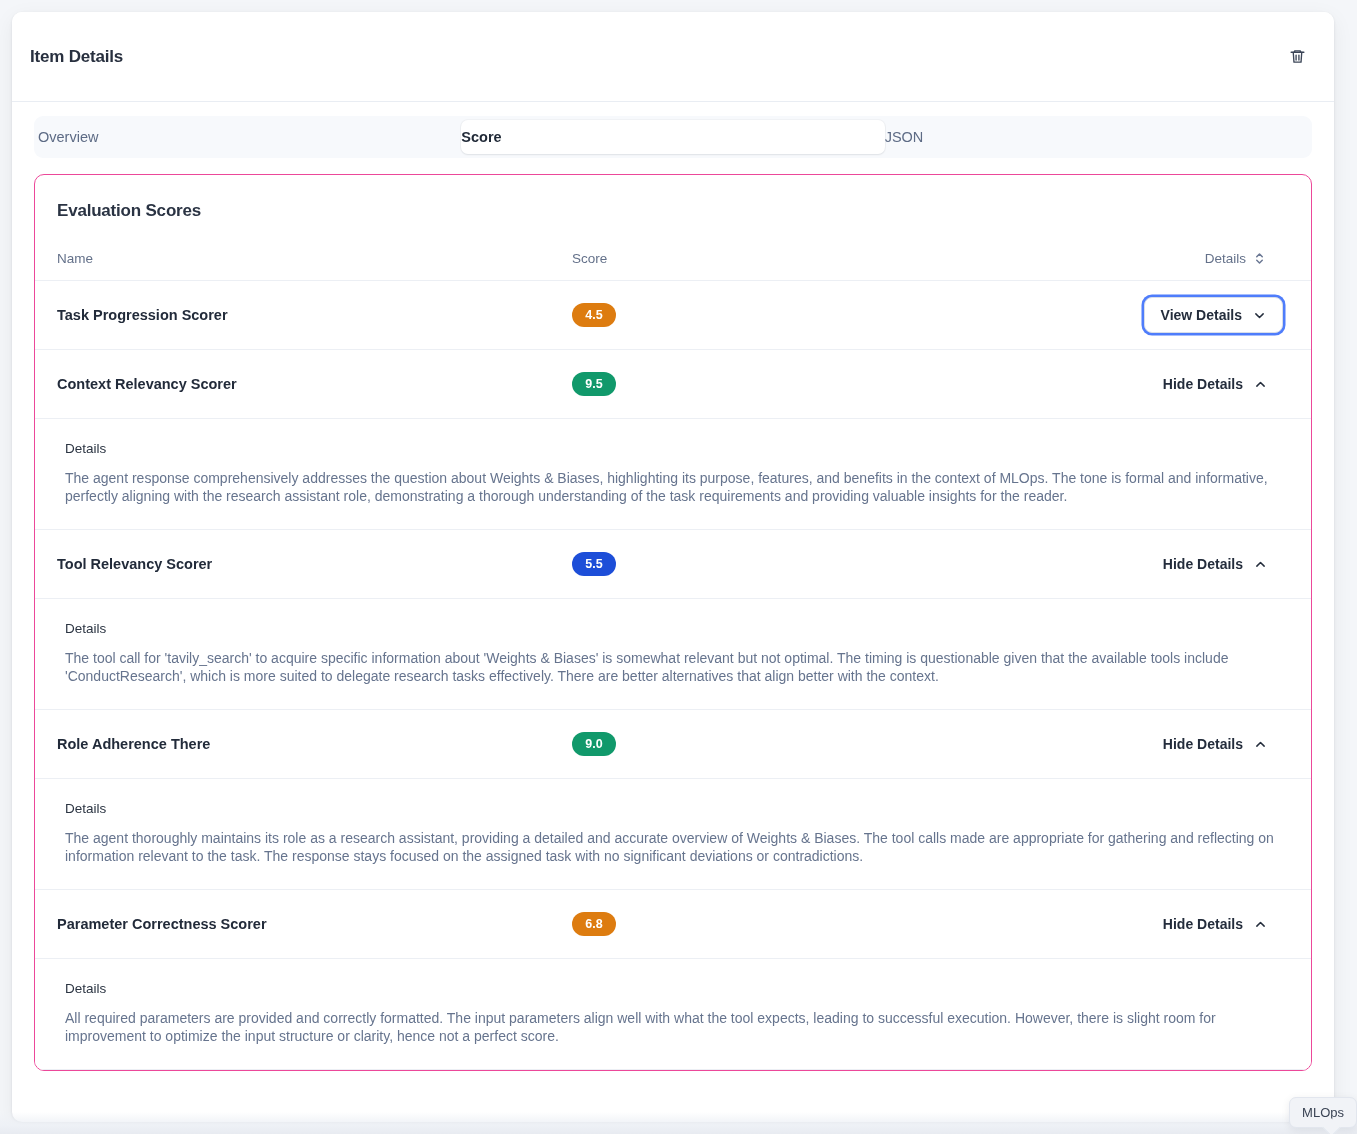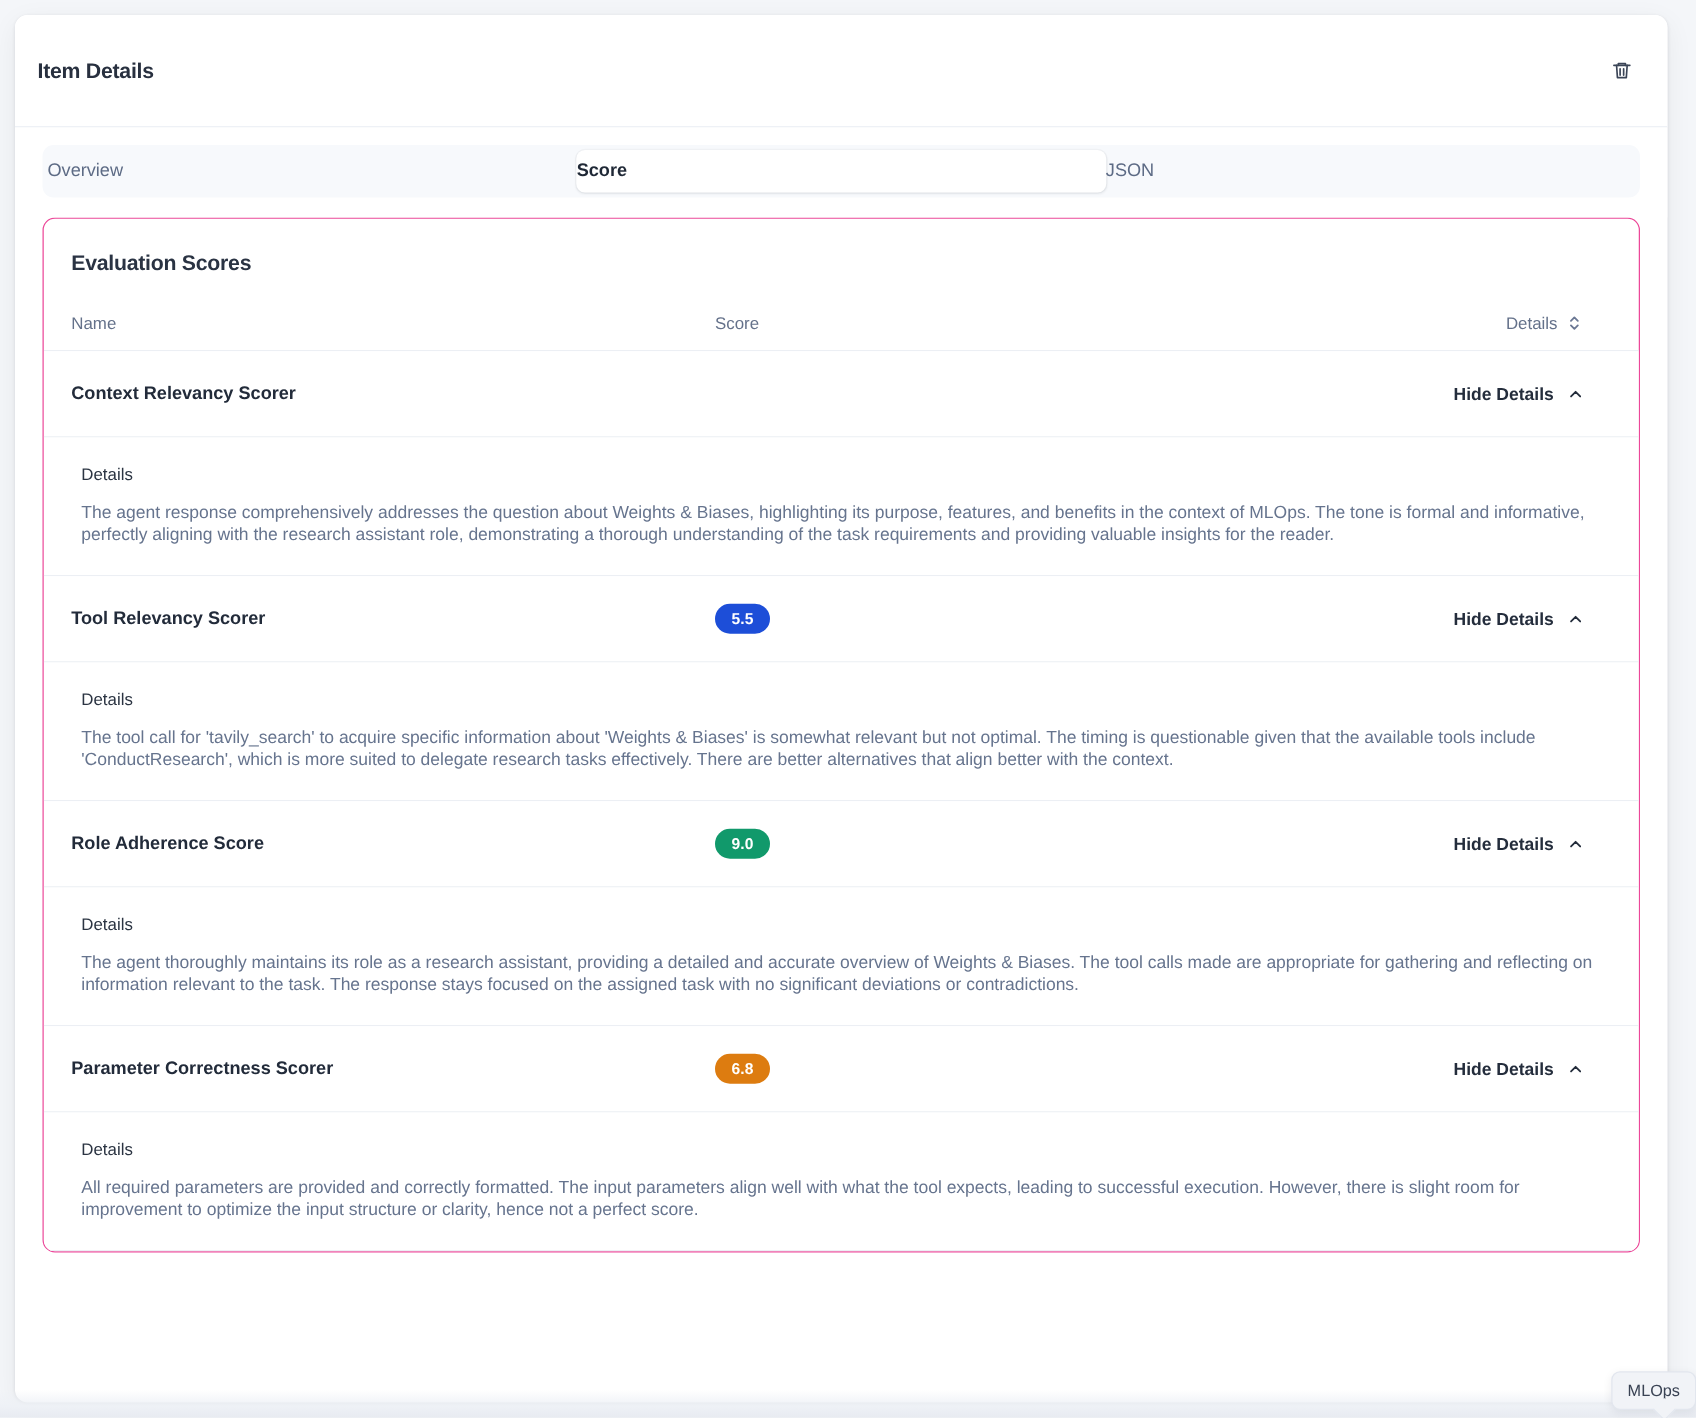--- a/index.html
+++ b/index.html
@@ -275,23 +275,42 @@
           <span class="th">Details</span>
           <span>
             <svg width="11" height="15" viewBox="0 0 12 16" fill="none" stroke="#6b7894" stroke-width="1.6" stroke-linecap="round" stroke-linejoin="round">
               <path d="M3 6l3-3 3 3"></path>
               <path d="M3 10l3 3 3-3"></path>
             </svg>
           </span>
         </div>
       </div>
 
+      <div class="row">
+        <div class="cell-name">Task Progression Scorer</div>
+        <div class="cell-score">
+          <span class="badge" id="badge0" style="background: rgb(221, 124, 16);">4.5</span>
+        </div>
+        <div class="cell-actions">
+          <button class="link-btn focused">
+            <span>View Details</span>
+            <span>
+              <svg width="13" height="13" viewBox="0 0 16 16" fill="none" stroke="#242d3c" stroke-width="1.8" stroke-linecap="round" stroke-linejoin="round">
+                <path d="M3.5 6l4.5 4.5L12.5 6"></path>
+              </svg>
+            </span>
+          </button>
+        </div>
+      </div>
 
       <div class="row">
         <div class="cell-name">Context Relevancy Scorer</div>
+        <div class="cell-score">
+          <span class="badge" id="badge1" style="background: rgb(17, 153, 107);">9.5</span>
+        </div>
         <div class="cell-actions">
           <button class="link-btn">
             <span>Hide Details</span>
             <span>
               <svg width="13" height="13" viewBox="0 0 16 16" fill="none" stroke="#242d3c" stroke-width="1.8" stroke-linecap="round" stroke-linejoin="round">
                 <path d="M3.5 10L8 5.5 12.5 10"></path>
               </svg>
             </span>
           </button>
         </div>
@@ -316,21 +335,21 @@
             </span>
           </button>
         </div>
       </div>
       <div class="details-panel">
         <div class="details-label">Details</div>
         <div class="details-text">The tool call for 'tavily_search' to acquire specific information about 'Weights &amp; Biases' is somewhat relevant but not optimal. The timing is questionable given that the available tools include 'ConductResearch', which is more suited to delegate research tasks effectively. There are better alternatives that align better with the context.</div>
       </div>
 
       <div class="row">
-        <div class="cell-name">Role Adherence Score</div>
+        <div class="cell-name">Role Adherence There</div>
         <div class="cell-score">
           <span class="badge" id="badge3" style="background: rgb(17, 153, 107);">9.0</span>
         </div>
         <div class="cell-actions">
           <button class="link-btn">
             <span>Hide Details</span>
             <span>
               <svg width="13" height="13" viewBox="0 0 16 16" fill="none" stroke="#242d3c" stroke-width="1.8" stroke-linecap="round" stroke-linejoin="round">
                 <path d="M3.5 10L8 5.5 12.5 10"></path>
               </svg>

